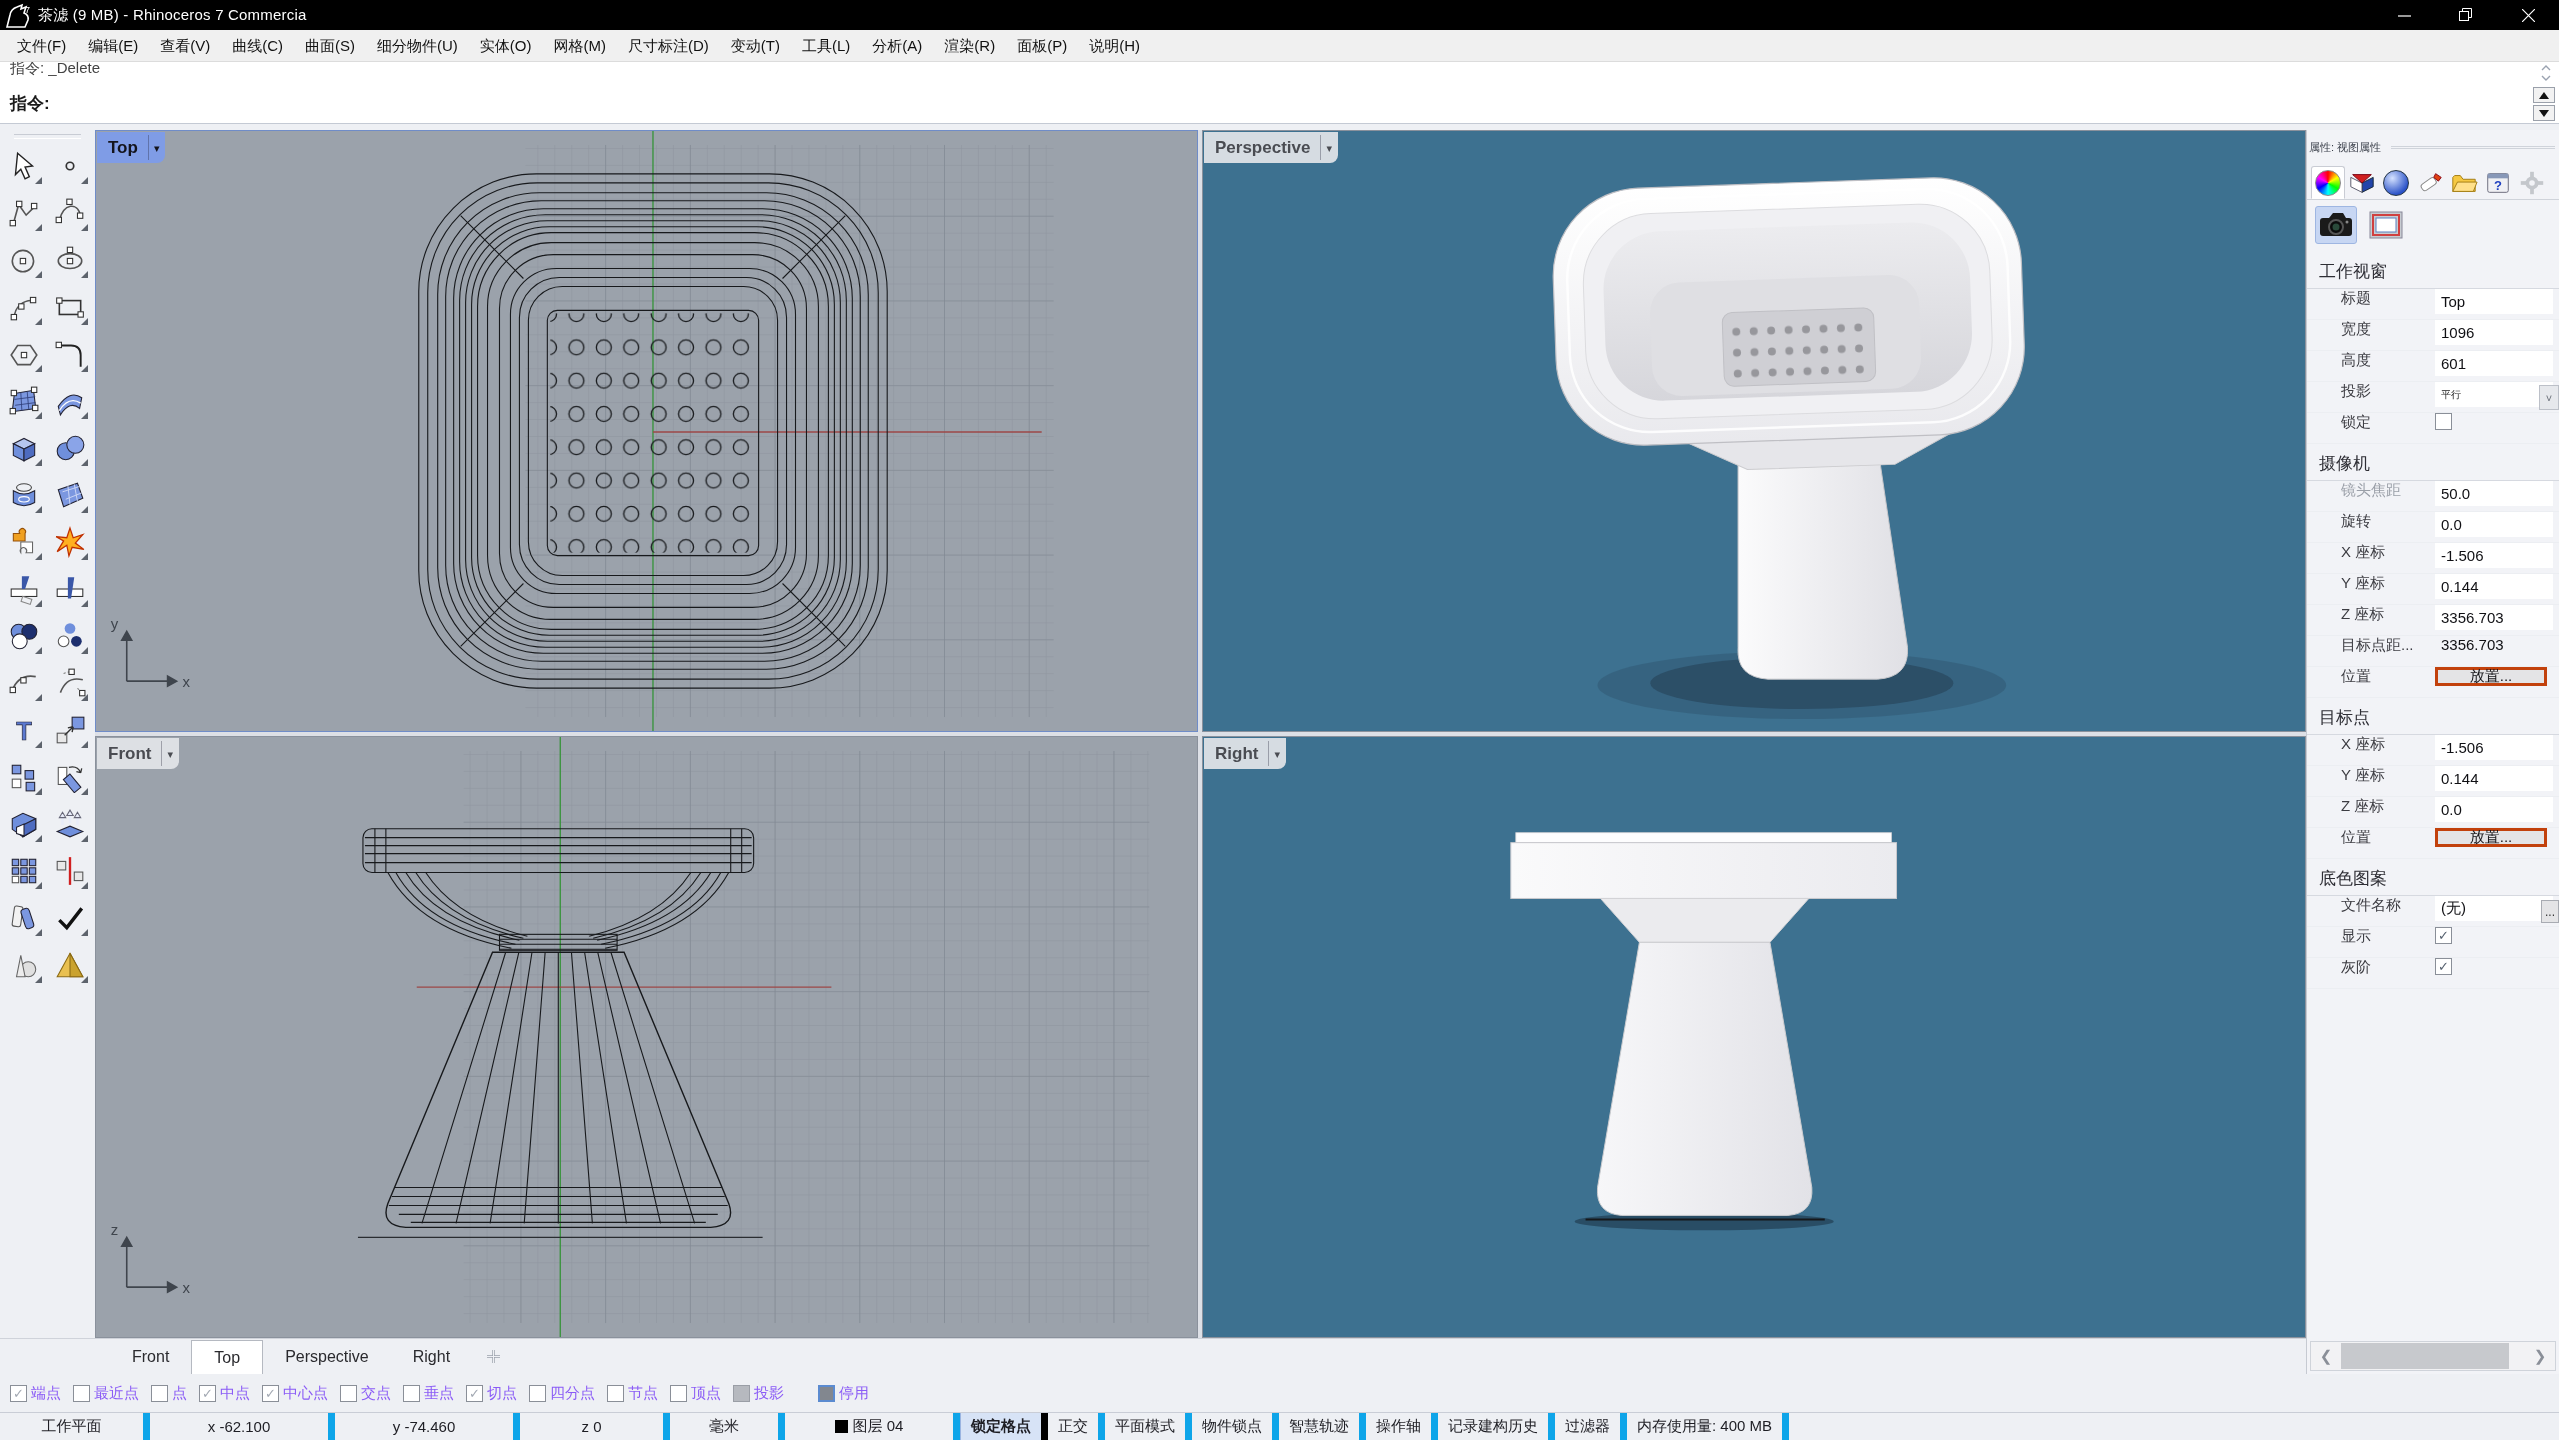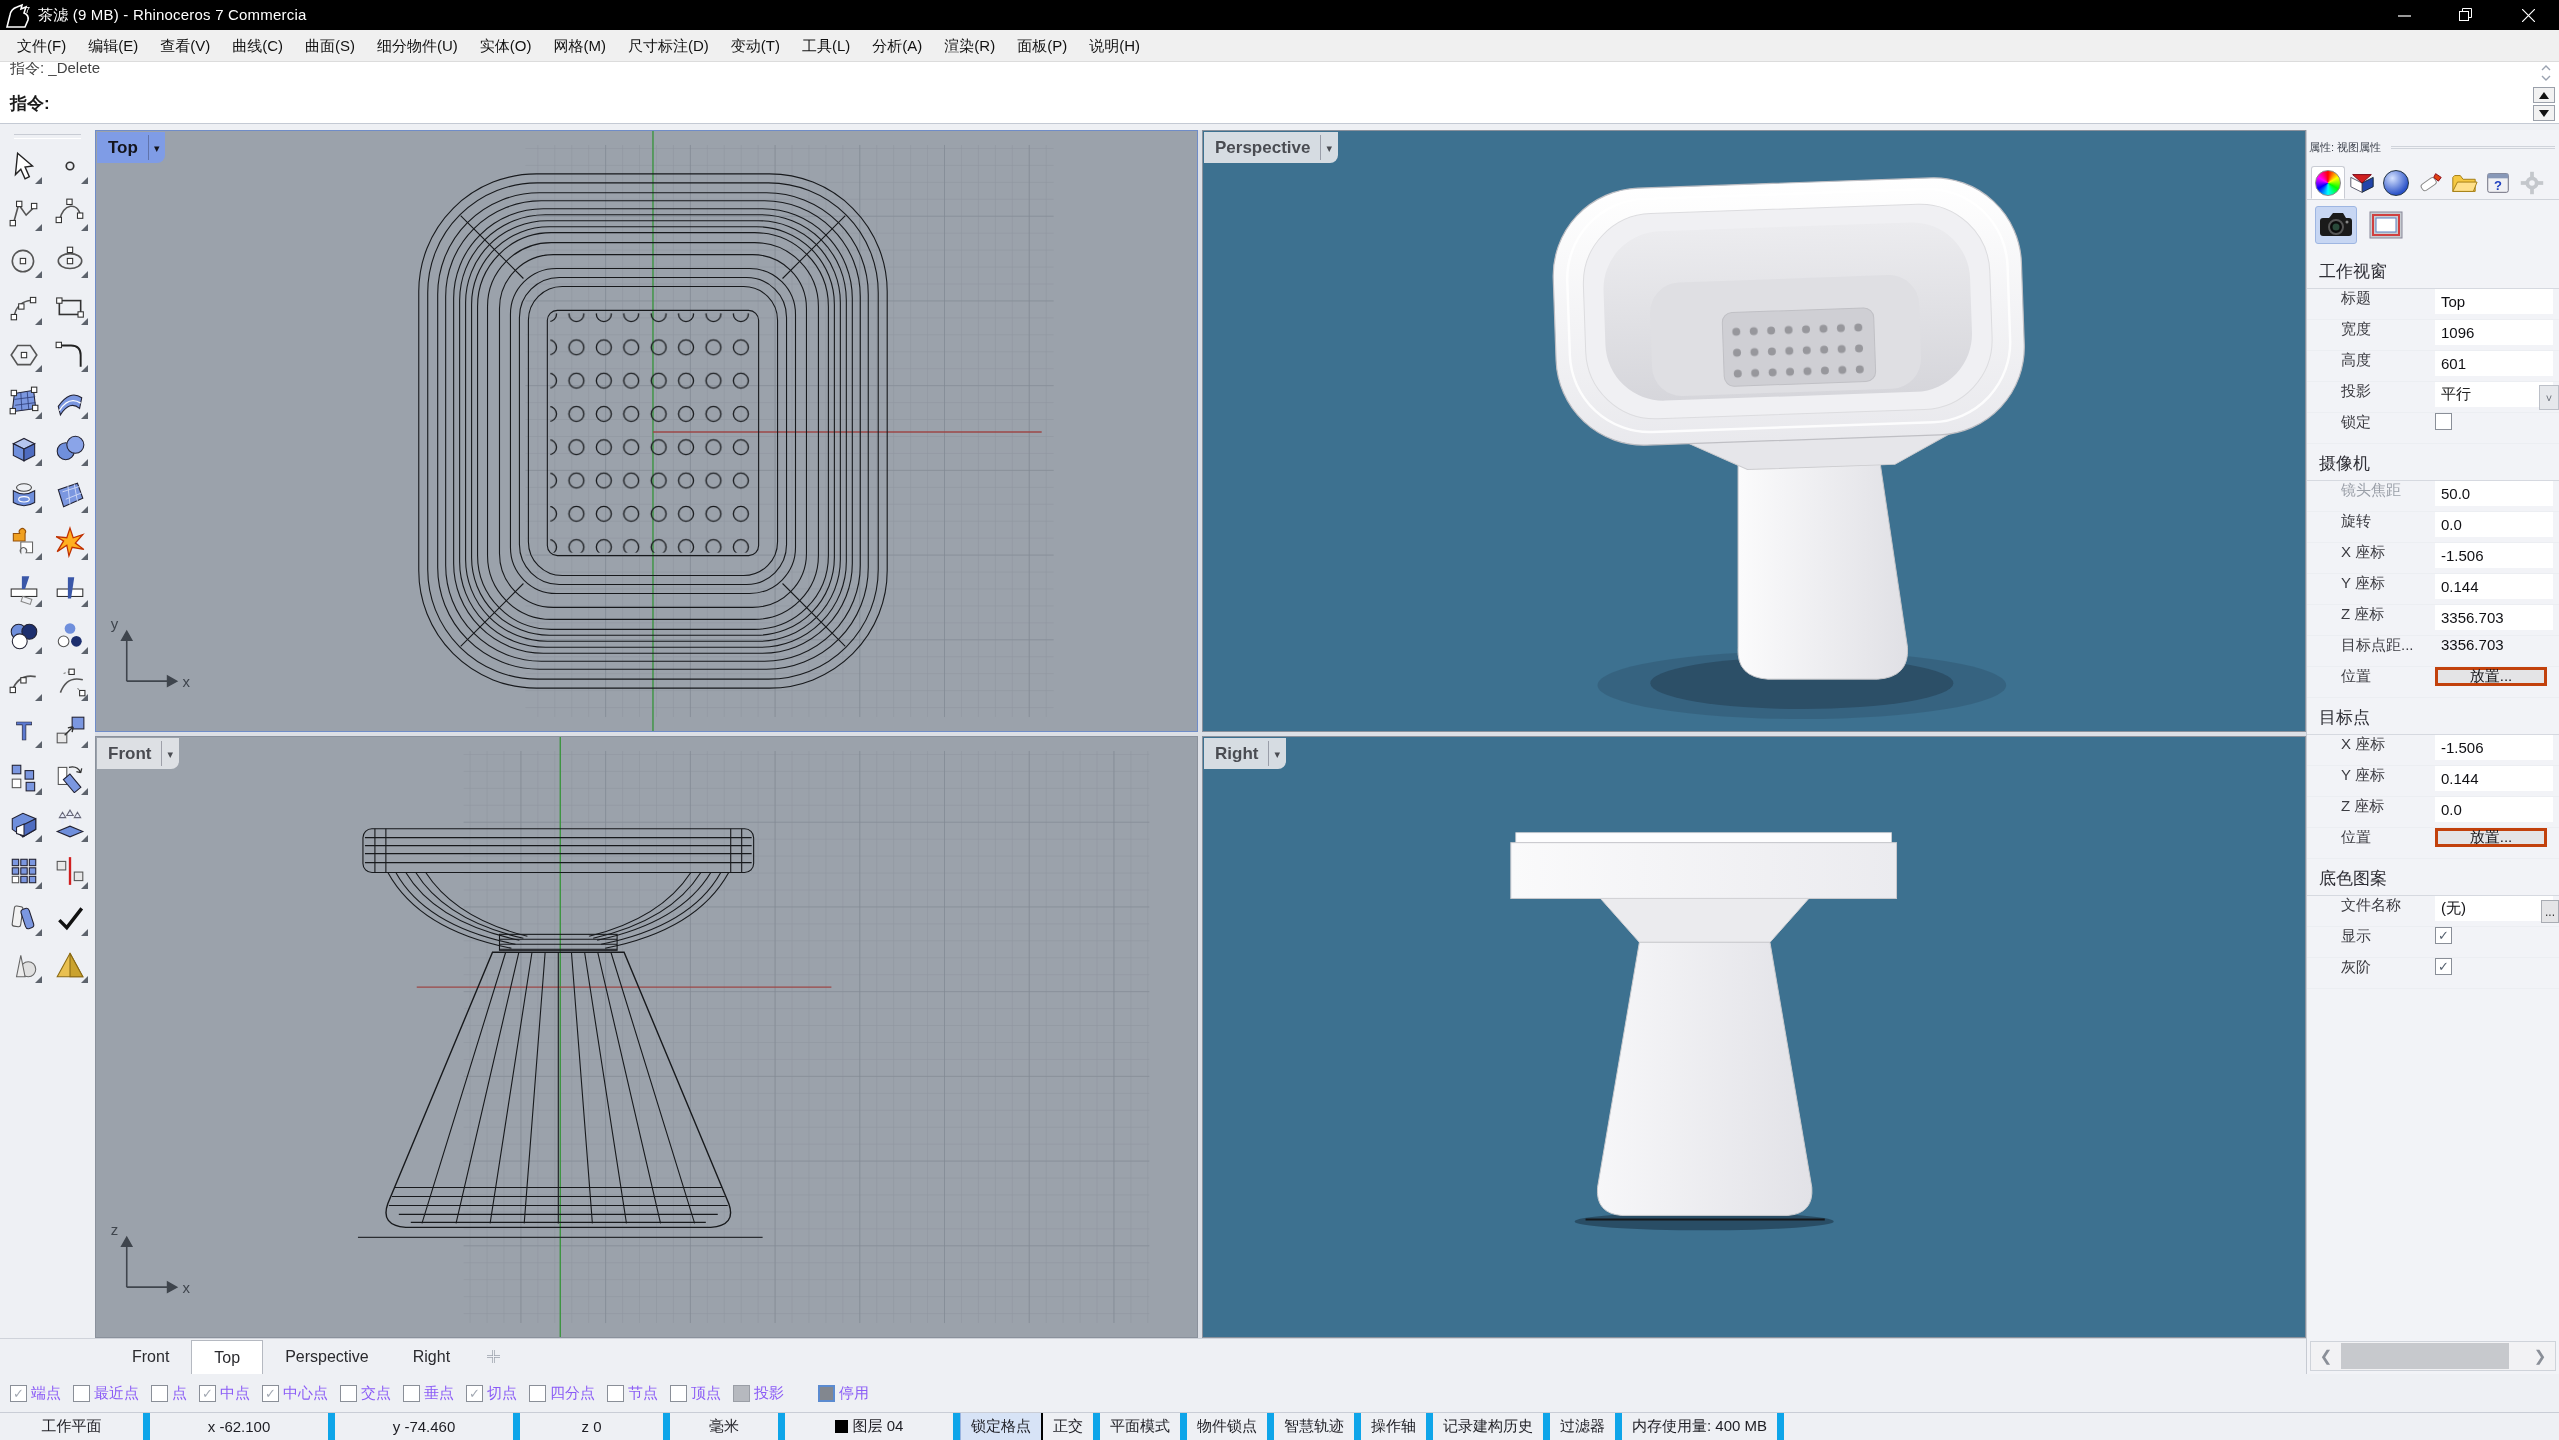--- a/index.html
+++ b/index.html
@@ -54,21 +54,21 @@
 .psubtabs{display:flex;gap:8px;padding:6px 0 8px 8px}
 .psubtab{width:42px;height:38px;display:flex;align-items:center;justify-content:center;border-radius:3px}
 .psubtab.sel{background:#c7d6f3;border:1px solid #9eb6e2}
 .psec-title{font-size:17px;color:#2e2e35;padding:8px 0 5px 12px;border-bottom:1px solid #d6d9e0}
 .prow{display:flex;align-items:flex-start;height:31px;padding-left:34px;position:relative;border-bottom:1px solid #eceef2}
 .plabel{width:94px;font-size:15px;color:#3c3c42;white-space:nowrap;overflow:hidden}
 .plabel.muted{color:#9a9fa8}
 .pinput{width:118px;height:25px;background:#fff;font-size:15px;color:#101014;display:flex;align-items:center;padding-left:6px}
 .pstatic{width:118px;font-size:15px;color:#101014;padding-left:6px}
 .pbtn{width:112px;height:19px;background:#e4e4e6;border:3px solid #c2410c;font-size:15px;color:#16161a;display:flex;align-items:center;justify-content:center}
-.pselect{width:118px;height:25px;background:#fff;font-size:15px;display:flex;align-items:center;padding-left:6px}
+.pselect{width:118px;height:25px;background:#fff;font-size:10px;display:flex;align-items:center;padding-left:6px}
 .pchev{position:absolute;right:0;top:3px;width:20px;height:25px;background:#e6e8ec;border:1px solid #bcc0c8;color:#6a6f78;font-size:11px;display:flex;align-items:center;justify-content:center}
 .pdots{position:absolute;right:0;top:4px;width:18px;height:23px;background:#e4e4e6;border:1px solid #a8abb2;font-size:12px;display:flex;align-items:center;justify-content:center;color:#333}
 .cb{width:17px;height:17px;background:#fff;border:1px solid #8a8f98;display:inline-flex;align-items:center;justify-content:center;font-size:13px;line-height:1;color:#55606e;flex:0 0 auto}
 .cb.checked::after{content:"✓"}
 .cb.graycheck{color:#a2a8b2}
 .cb.graycheck::after{content:"✓"}
 .cb.filled{background:#b6b9bf;border-color:#9a9ea6}
 .cb.active{background:#82878f;border:2px solid #5b8bd0}
 .hscroll{position:absolute;left:3px;right:3px;bottom:3px;height:30px;background:#f2f2f4;border:1px solid #cfd3da;display:flex;align-items:center}
 .hs-btn{width:30px;text-align:center;color:#8a8f98;font-size:15px}
@@ -77,21 +77,21 @@
 .tabsbar{position:absolute;left:0;top:1338px;width:2306px;height:36px;background:#eef0f4;border-top:1px solid #cfd3da;display:flex;align-items:center;padding-left:110px}
 .vtab{padding:0 22px;font-size:16px;color:#2a2a2e;line-height:33px}
 .vtab.active{background:#fff;border:1px solid #b5b9c1;border-bottom:1px solid #fff;margin-top:1px}
 .addtab{margin-left:14px;color:#9aa0aa;display:flex;align-items:center}
 .osnapbar{position:absolute;left:0;top:1374px;width:2559px;height:38px;background:#eef0f4;display:flex;align-items:center;padding-left:10px}
 .osnap{display:flex;align-items:center;margin-right:12px}
 .osnap .oslabel{font-size:15px;color:#8b5cf6;margin-left:4px;white-space:nowrap}
 .osnap.gap{margin-left:22px}
 .statusbar{position:absolute;left:0;top:1412px;width:2559px;height:28px;background:#eef0f4;border-top:1px solid #c9cdd6;display:flex;align-items:stretch;font-size:15px;color:#1e1e24}
 .sfield{display:flex;align-items:center;justify-content:center;padding:0 10px;border-right:7px solid #0ea5e9;white-space:nowrap}
-.sfield.on{background:#d7e3f6;border-left:1px solid #9ab4e0;border-right:2px solid #000000;font-weight:normal}
+.sfield.on{background:#d7e3f6;border-left:1px solid #9ab4e0;border-right:7px solid #000000;font-weight:bold}
 .swatch{width:13px;height:13px;background:#000;margin-right:5px;flex:0 0 auto}
 .cwheel{width:26px;height:26px;border-radius:50%;background:conic-gradient(#f00,#ff0,#0f0,#0ff,#00f,#f0f,#f00);border:1px solid #888;display:inline-block}
 .msphere{width:26px;height:26px;border-radius:50%;background:radial-gradient(circle at 35% 30%,#d5e2ff,#2a52c8 72%);border:1px solid #234;display:inline-block}
 </style>
 </head>
 <body>
 
 <div class="titlebar">
   <span class="title-logo">
     <svg viewBox="0 0 28 26" width="28" height="26">

